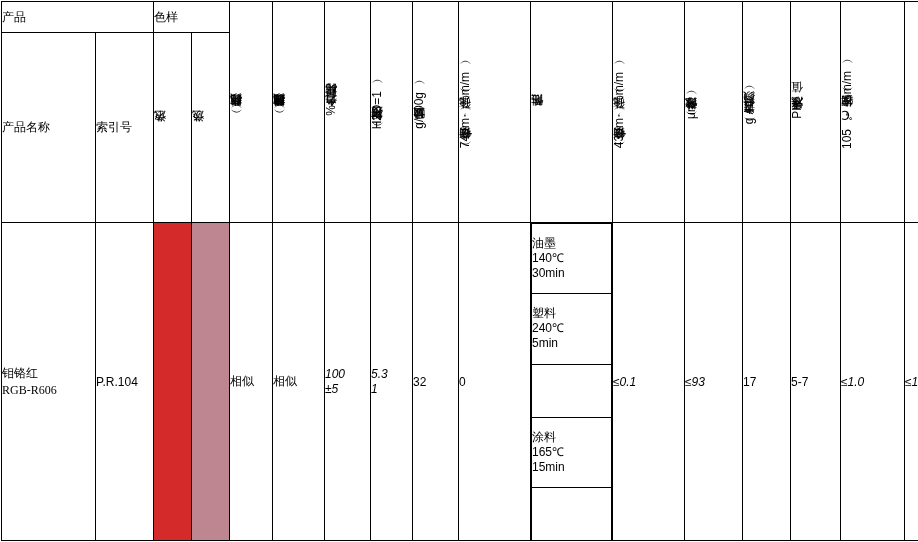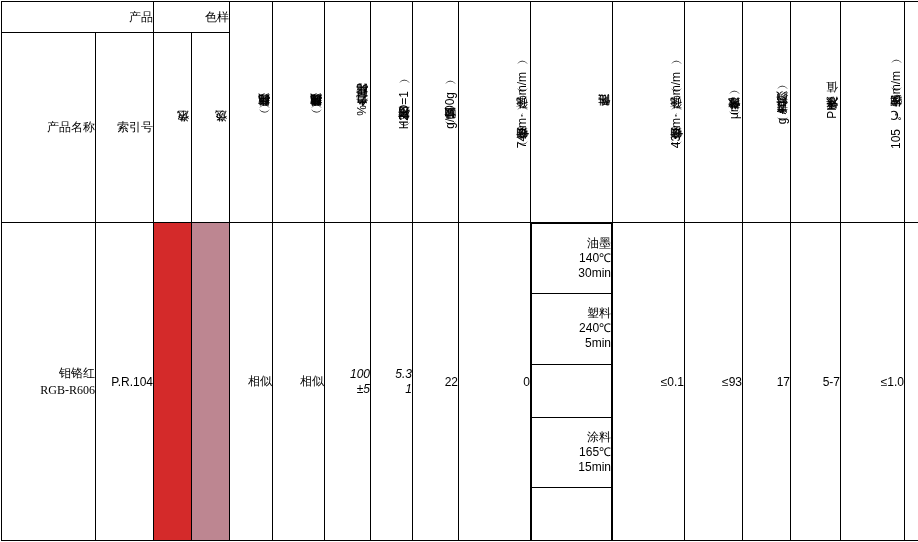--- a/index.html
+++ b/index.html
@@ -20,21 +20,21 @@
   }
   table.spec {
     border-collapse: collapse;
     width: 916px;
     height: 540px;
     table-layout: fixed;
     margin: 1px 0 0 1px;
   }
   table.spec td {
     border: 1px solid #000000;
-    text-align: right;
+    text-align: left;
     vertical-align: middle;
     font-size: 12px;
     padding: 0;
     overflow: hidden;
   }
   .vert {
     writing-mode: vertical-rl;
     text-orientation: mixed;
     transform: rotate(180deg);
     white-space: nowrap;
@@ -88,21 +88,21 @@
   }
   .val {
     font-size: 12.5px;
     margin-top: 7px;
   }
   .val-small {
     font-size: 12px;
     line-height: 1.25;
     font-style: italic;
   }
-  .nowrap { white-space: nowrap; }
+  .nowrap { white-space: nowrap; font-style: italic; }
 </style>
 </head>
 <body>
 
 <div id="sheet">
   <table class="spec">
     <colgroup>
       <col style="width:94px">
       <col style="width:58px">
       <col style="width:38px">
@@ -162,21 +162,21 @@
       <td class="val">相似</td>
       <td class="val">相似</td>
       <td class="val-small">
         <div>100</div>
         <div>±5</div>
       </td>
       <td class="val-small">
         <div>5.3</div>
         <div>1</div>
       </td>
-      <td class="val">22</td>
+      <td class="val">32</td>
       <td class="val">0</td>
       <td class="heat-cell">
         <table class="heat-inner">
           <tbody>
                 <tr>
             <td>
               <div>油墨</div>
               <div>140℃</div>
               <div>30min</div>
             </td>

